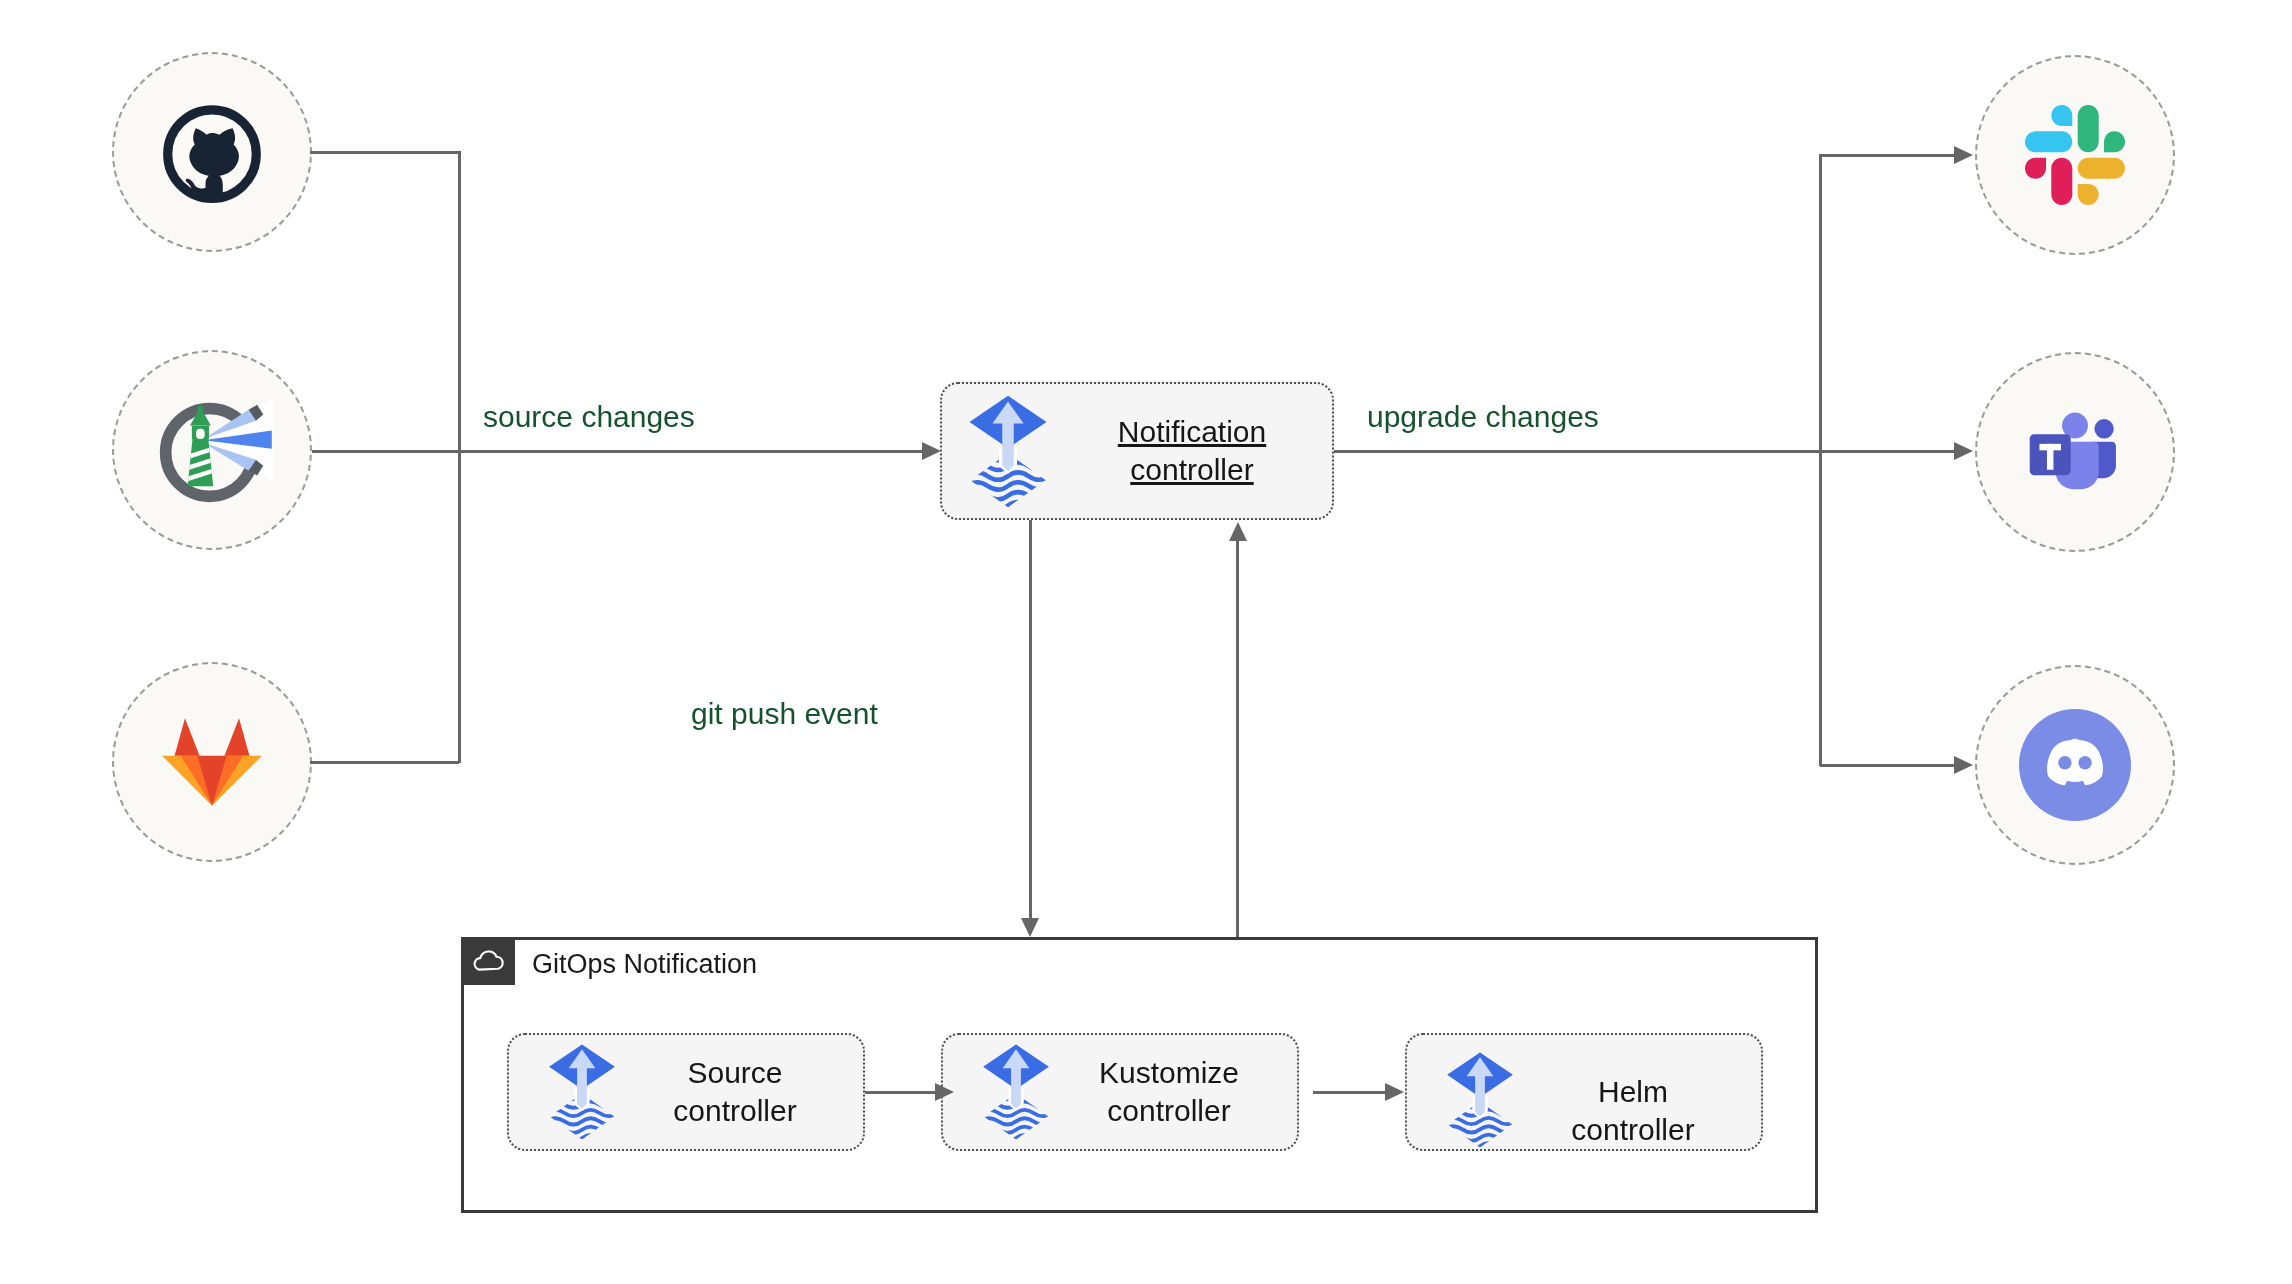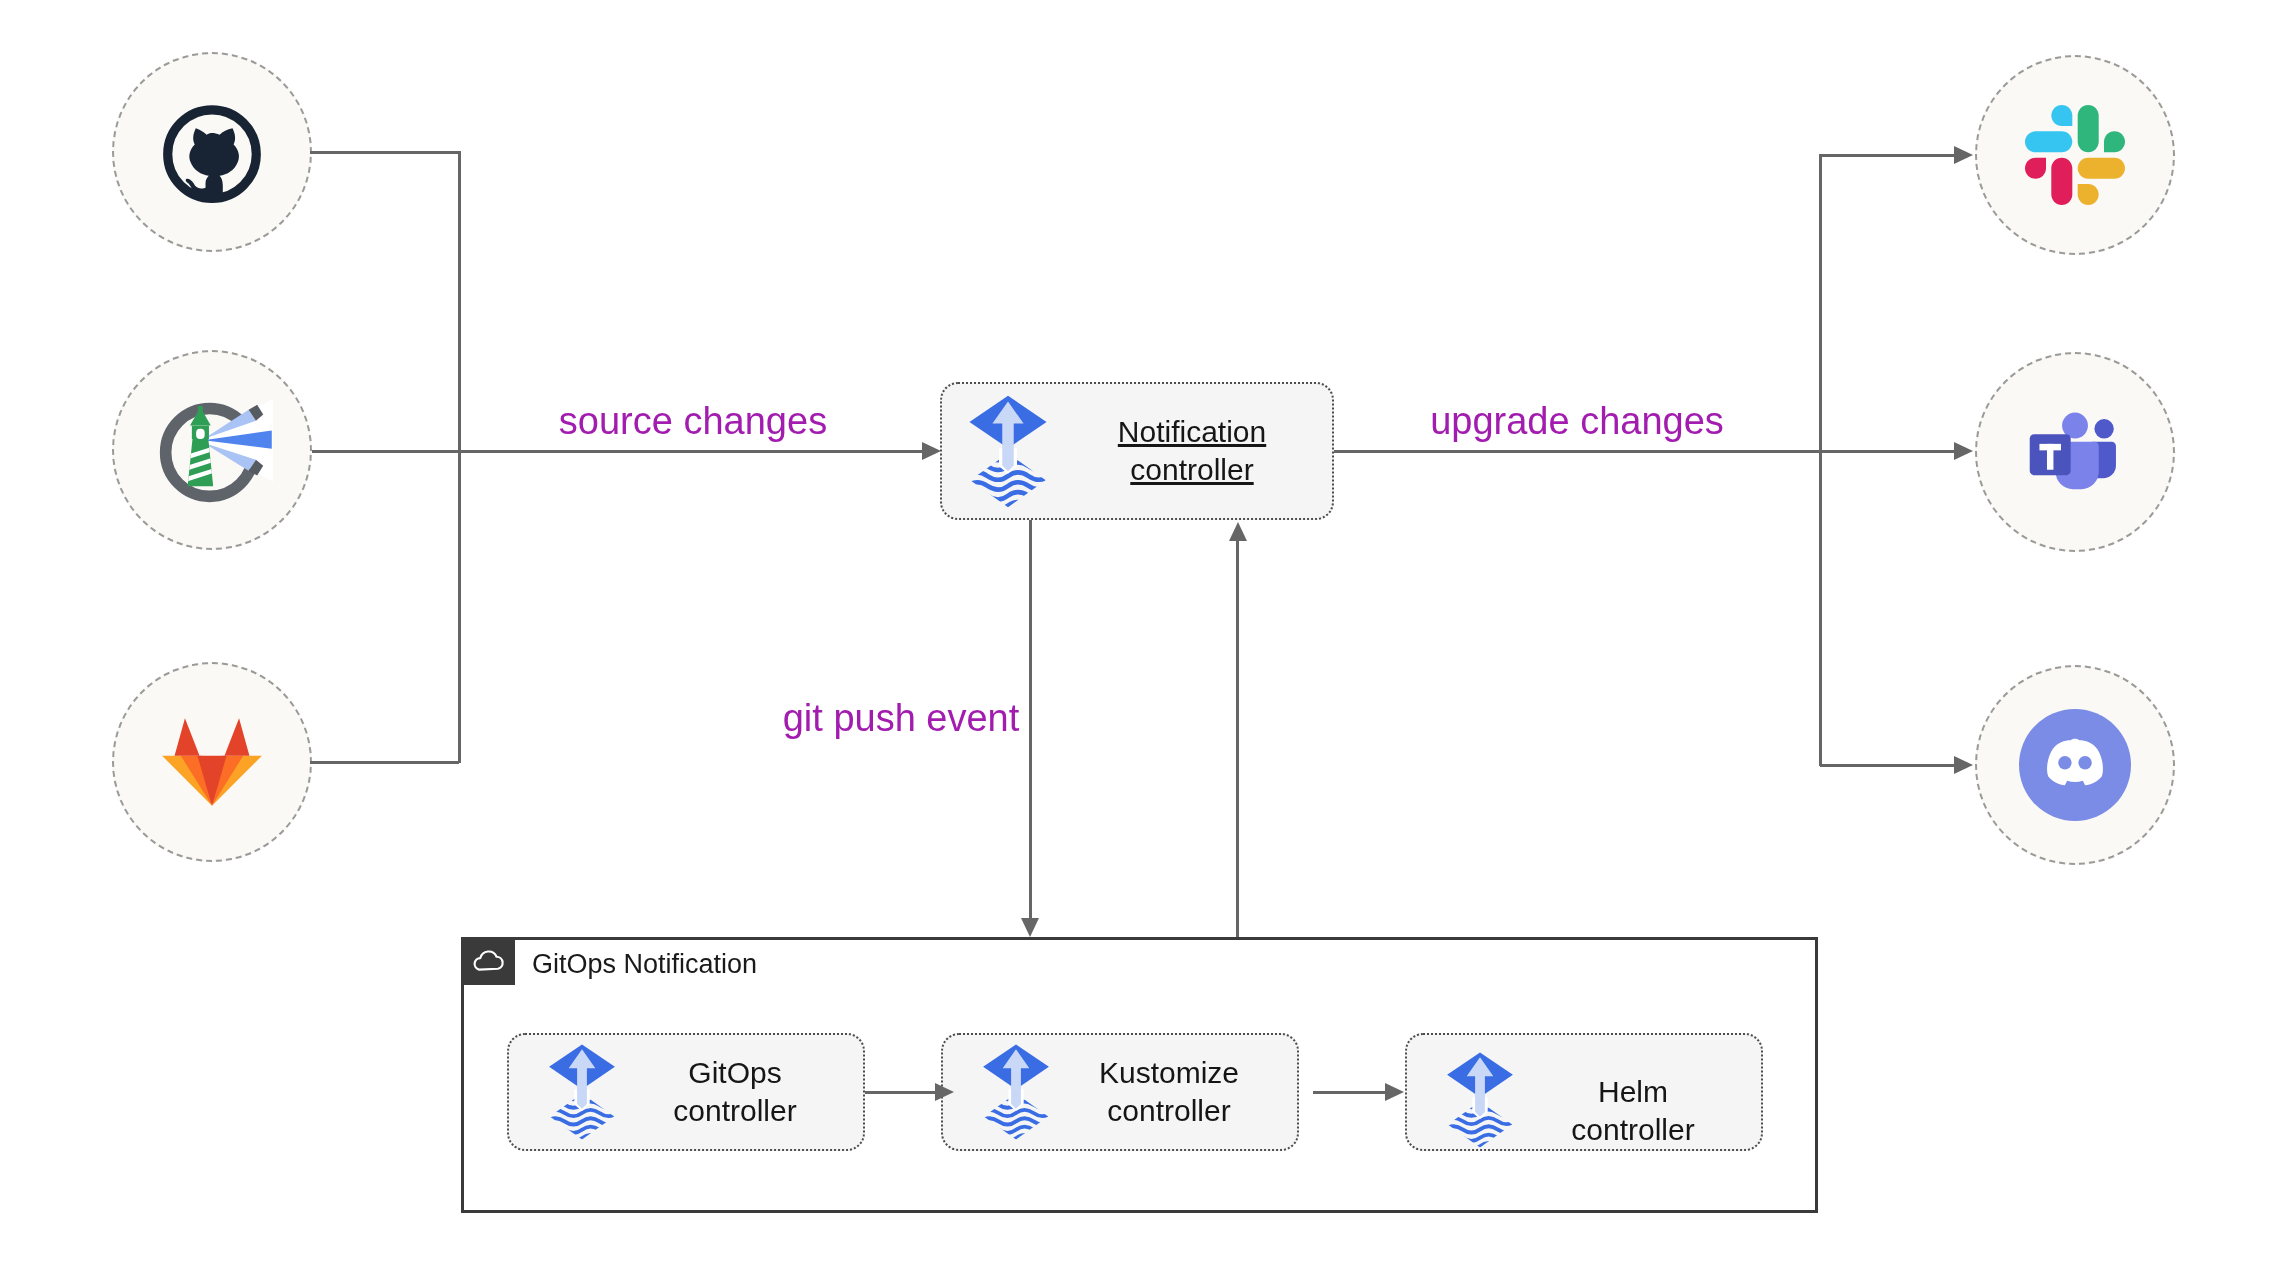--- a/index.html
+++ b/index.html
@@ -16,21 +16,21 @@
   .ah-r{border-top:9px solid transparent;border-bottom:9px solid transparent;border-left:19px solid var(--c-line,#666);}
   .ah-d{border-left:9px solid transparent;border-right:9px solid transparent;border-top:19px solid var(--c-line,#666);}
   .ah-u{border-left:9px solid transparent;border-right:9px solid transparent;border-bottom:19px solid var(--c-line,#666);}
   
   .ctrl-box{position:absolute;box-sizing:border-box;background:var(--c-box_fill,#f5f5f5);
             border:2.5px dotted var(--c-box_border,#4d4d4d);border-radius:18px;
             display:flex;align-items:center;justify-content:center;gap:28px;}
   .ctrl-label{color:#161616;font-size:30px;line-height:38px;text-align:center;}
   .ctrl-label.big{width:230px;text-decoration:underline;}
   .ctrl-label.small{width:180px;}
-  .edge-label{position:absolute;width:420px;text-align:center;color:#a21caf;font-size:38px;}
+  .edge-label{position:absolute;width:420px;color:#14532d;font-size:30px;}
   
   .container-box{position:absolute;left:461px;top:937px;width:1357px;height:276px;
                  box-sizing:border-box;border:3px solid var(--c-container_border,#3a3a3a);background:#fff;}
   .container-badge{position:absolute;left:-3px;top:-3px;width:54px;height:48px;
                    background:var(--c-container_border,#3a3a3a);display:flex;align-items:center;justify-content:center;}
   .container-title{position:absolute;left:68px;top:7px;font-size:27px;color:#1a1a1a;line-height:34px;}
   .icon{display:flex;align-items:center;justify-content:center;}
 </style>
 </head>
 <body>
@@ -216,21 +216,21 @@
     <path d="M0,136 q12,-9 25,0 t25,0 t25,0 t25,0"></path>
   </g>
   <polygon points="39,66 61,66 61,88 50,97 39,88" fill="#ffffff"></polygon>
   <polygon points="50,2 97,34 50,66 3,34" fill="#3a6ce4"></polygon>
   <g fill="#c9d8f6">
     <polygon points="50,9 69,36 31,36"></polygon>
     <polygon points="43,33 57,33 57,87 50,94 43,87"></polygon>
   </g>
 </svg>
       </span>
-    <div class="ctrl-label small">GitOps controller</div>
+    <div class="ctrl-label small">Source controller</div>
   </div>
 
   <div class="ctrl-box" style="left:941px;top:1033px;width:358px;height:118px;">
     <span class="icon" style="width:70px;height:98px;">
 <svg width="100%" height="100%" viewBox="0 0 100 140" preserveAspectRatio="xMidYMid meet">
   <defs>
             <clipPath id="fluxclip2">
               <polygon points="50,72 96,105 50,138 4,105"></polygon>
             </clipPath>
           </defs>

